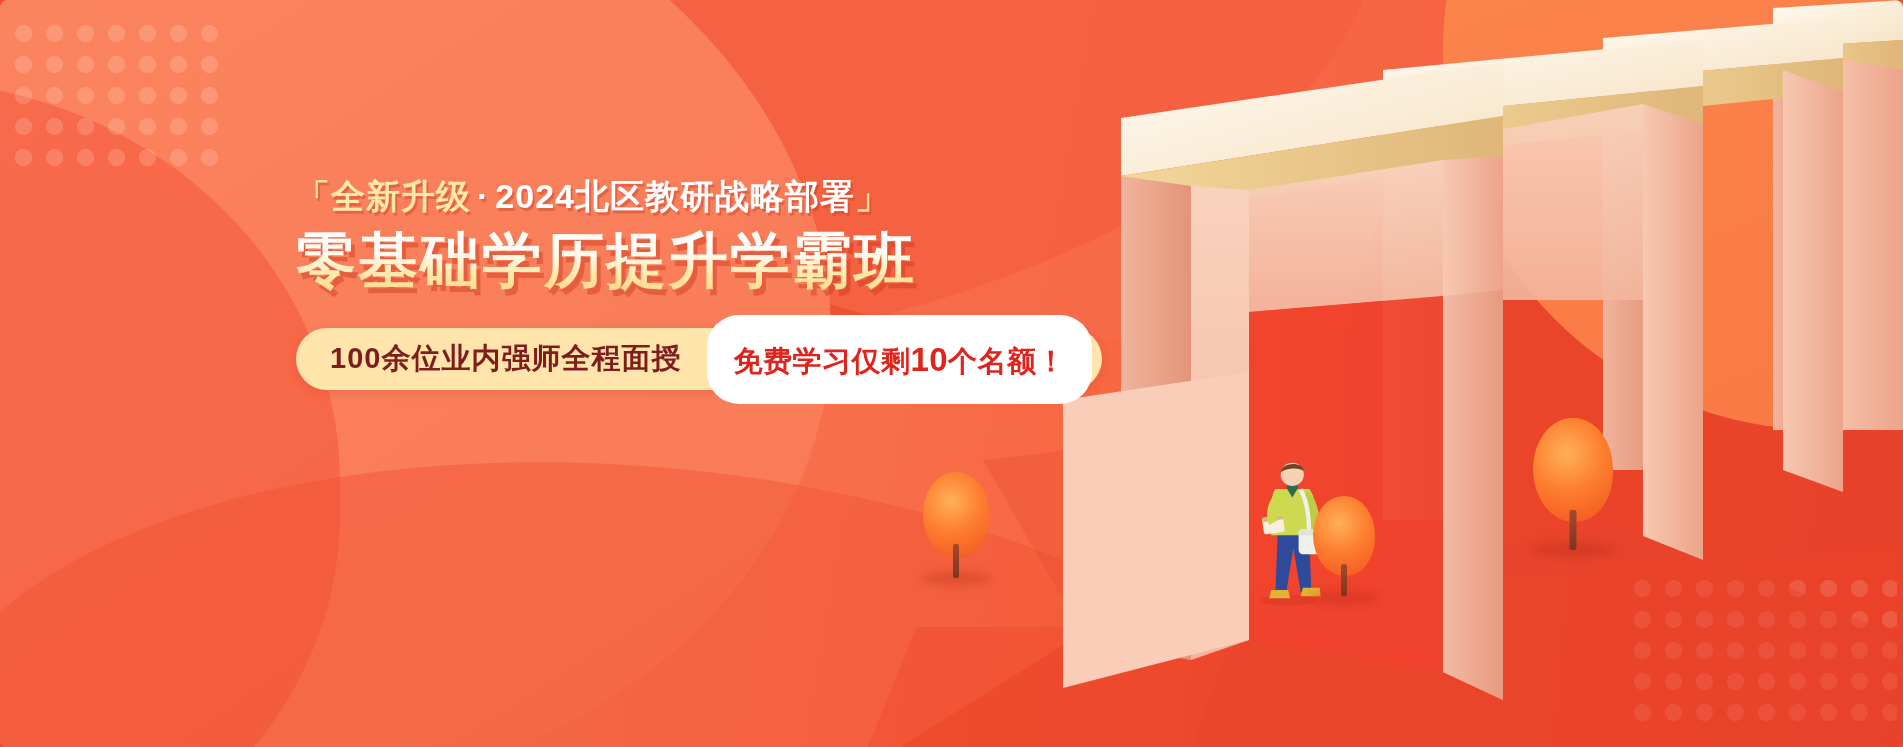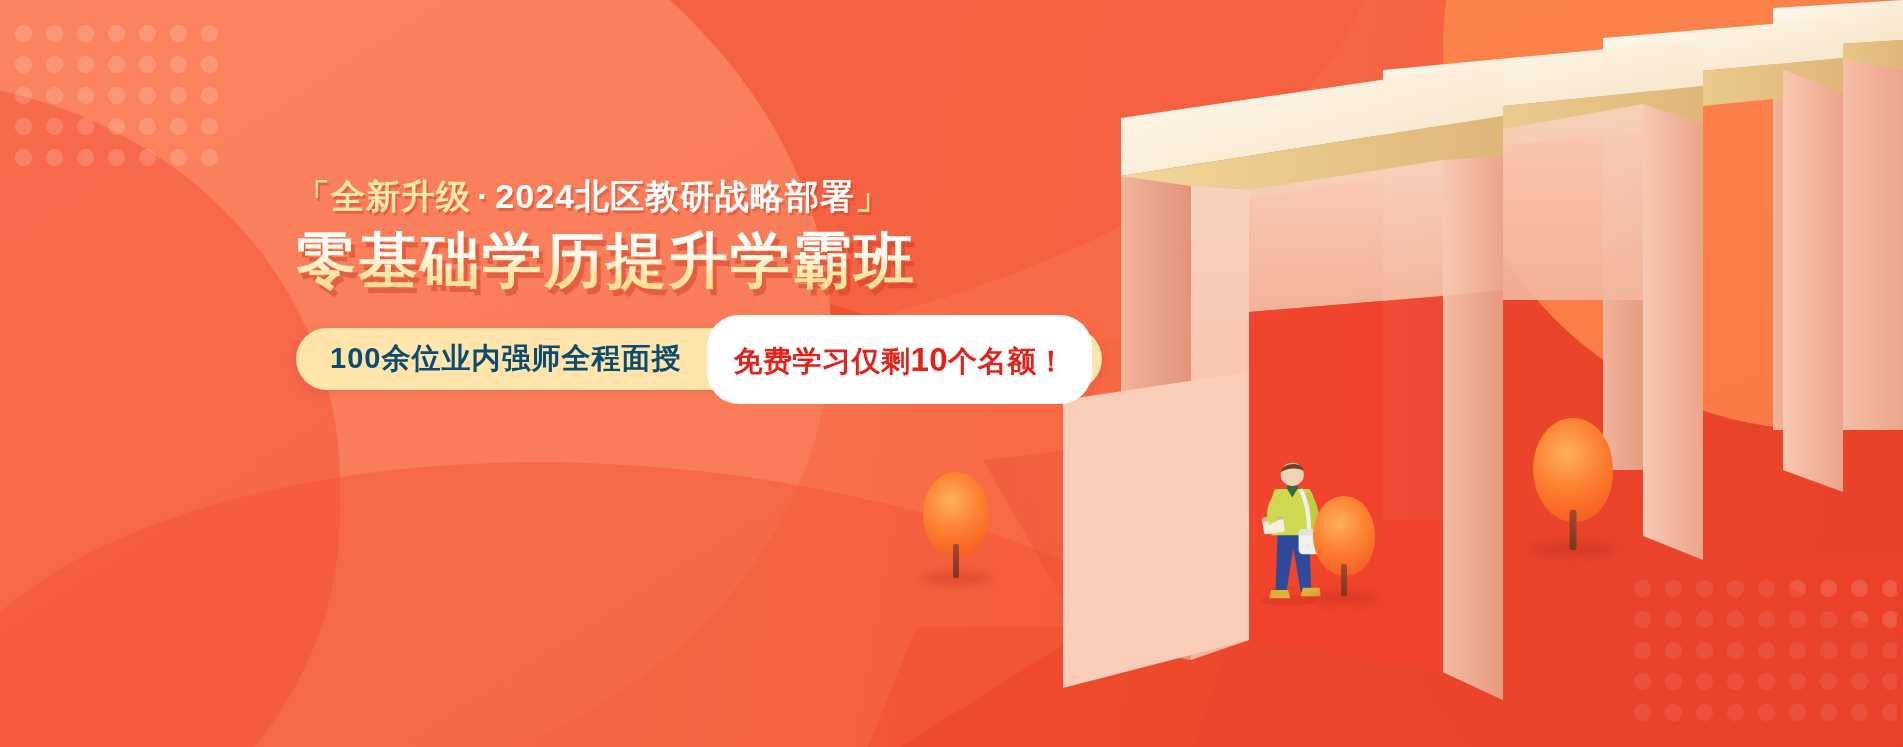--- a/index.html
+++ b/index.html
@@ -7,20 +7,21 @@
     width:1903px; height:747px; overflow:hidden;
     font-family:"Liberation Sans","DejaVu Sans",sans-serif;
     background:#f4492e;
   }
 
   .banner{
     position:relative;
     width:1903px; height:747px;
     overflow:hidden;
     background:linear-gradient(100deg,#fb8060 0%,#f97a55 28%,#f76742 58%,#ef4a2c 82%,#e8412a 100%);
+    border-radius:8px;
   }
 
   
   .blob{ position:absolute; pointer-events:none; }
 
   .blob-top-red{
     left:-120px; top:-340px;
     width:1500px; height:700px;
     background:#ef4b2d;
     border-radius:0 0 60% 55%;
@@ -136,21 +137,21 @@
     align-items:center;
     background:#ffe5ab;
     border-radius:40px;
     padding:9px 10px 9px 34px;
     height:62px;
     box-shadow:0 3px 10px rgba(180,45,20,.18);
   }
   .pill-left{
     font-size:29px;
     font-weight:bold;
-    color:#0c4a6e;
+    color:#7f1d1d;
     letter-spacing:1px;
     white-space:nowrap;
     padding-right:26px;
   }
   .pill-right{
     background:#ffffff;
     color:#e0241c;
     font-size:29px;
     font-weight:bold;
     letter-spacing:.5px;

